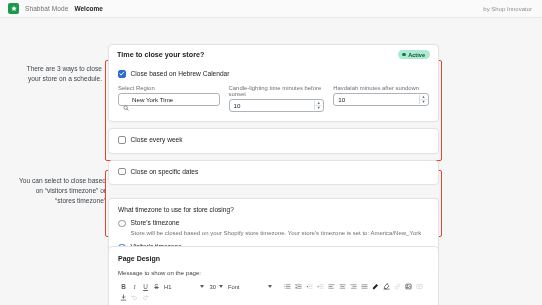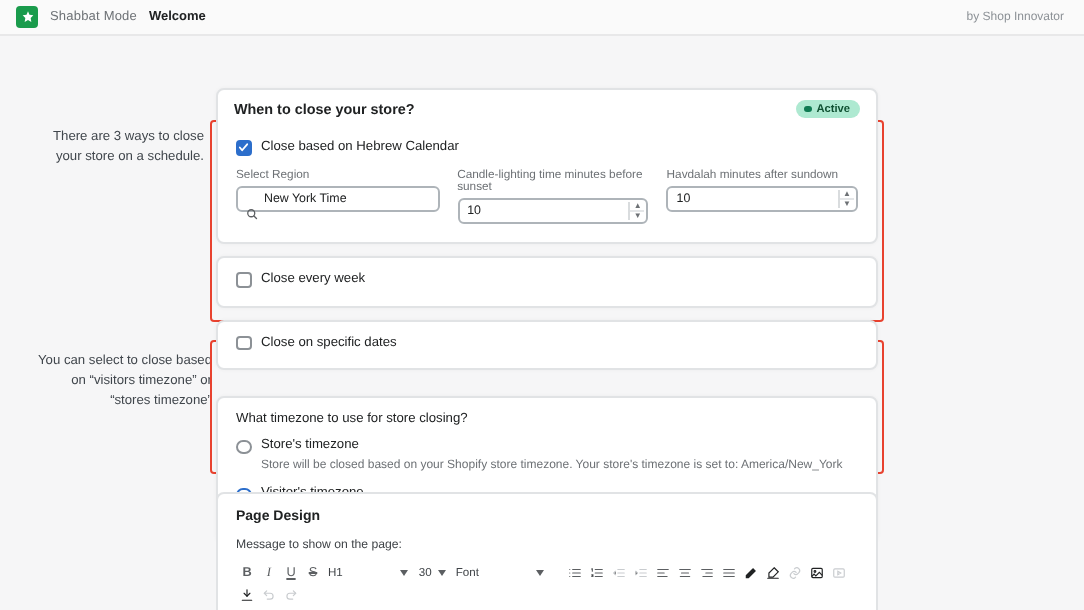--- a/index.html
+++ b/index.html
@@ -194,21 +194,21 @@
     <div class="annot annot-1">There are 3 ways to close your store on a schedule.</div>
     <div class="annot annot-2">You can select to close based on “visitors timezone” or “stores timezone”</div>
 
     <div class="redbox redbox-1"></div>
     <div class="redbox redbox-2"></div>
 
     <div class="col">
 
       <div class="card">
         <div class="card-header">
-          <span class="card-title">When to close your store?</span>
+          <span class="card-title">Time to close your store?</span>
           <span class="badge">
             <span class="badge-dot"></span>
             <span>Active</span>
           </span>
         </div>
 
         <div class="section">
           <div class="chk-row">
             <span class="chk checked">
               <svg viewBox="0 0 24 24" fill="none" stroke="#ffffff" stroke-width="4" stroke-linecap="round" stroke-linejoin="round">

